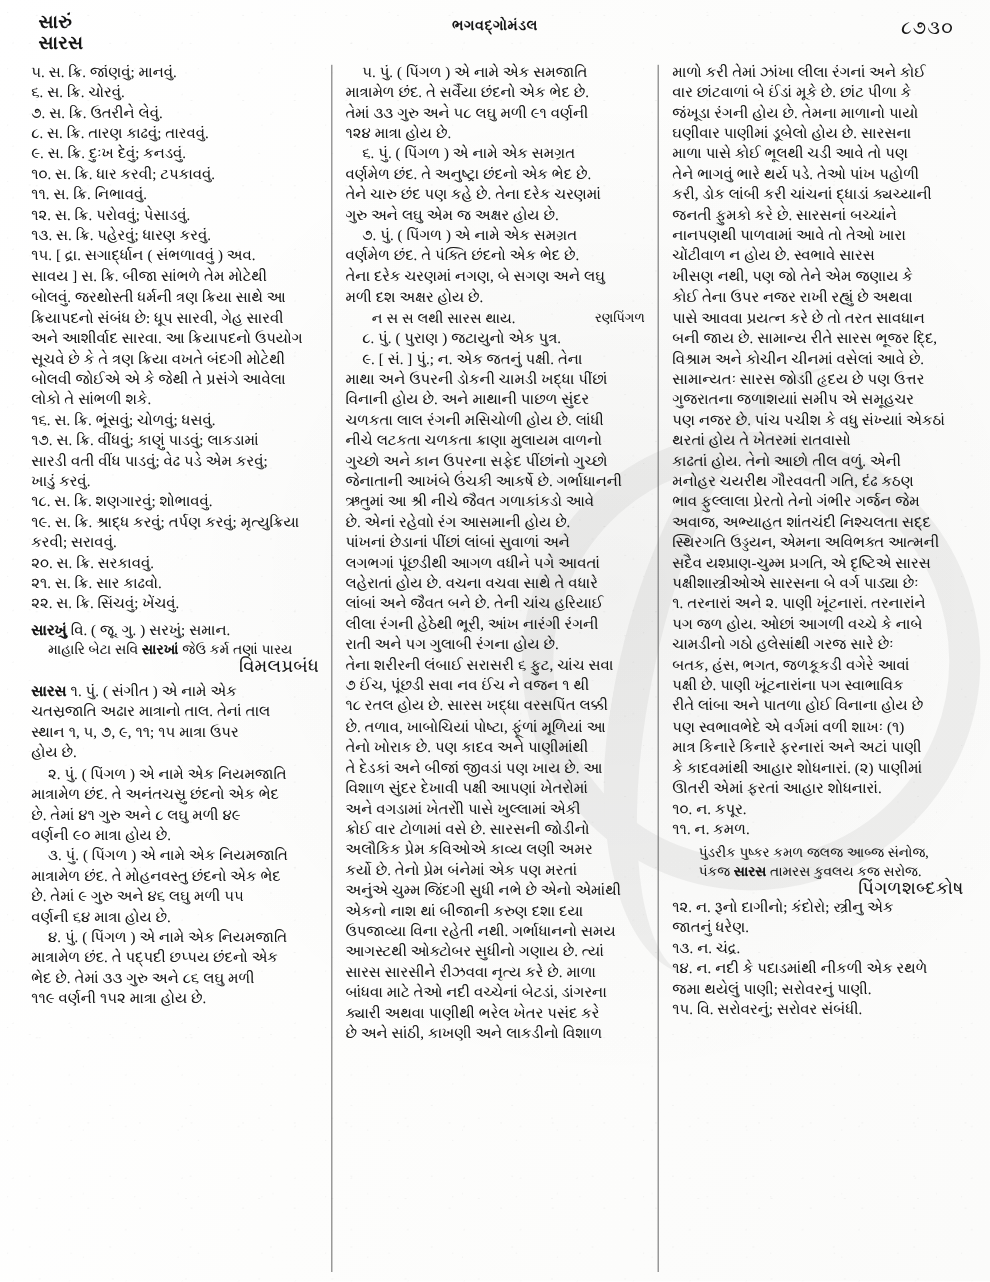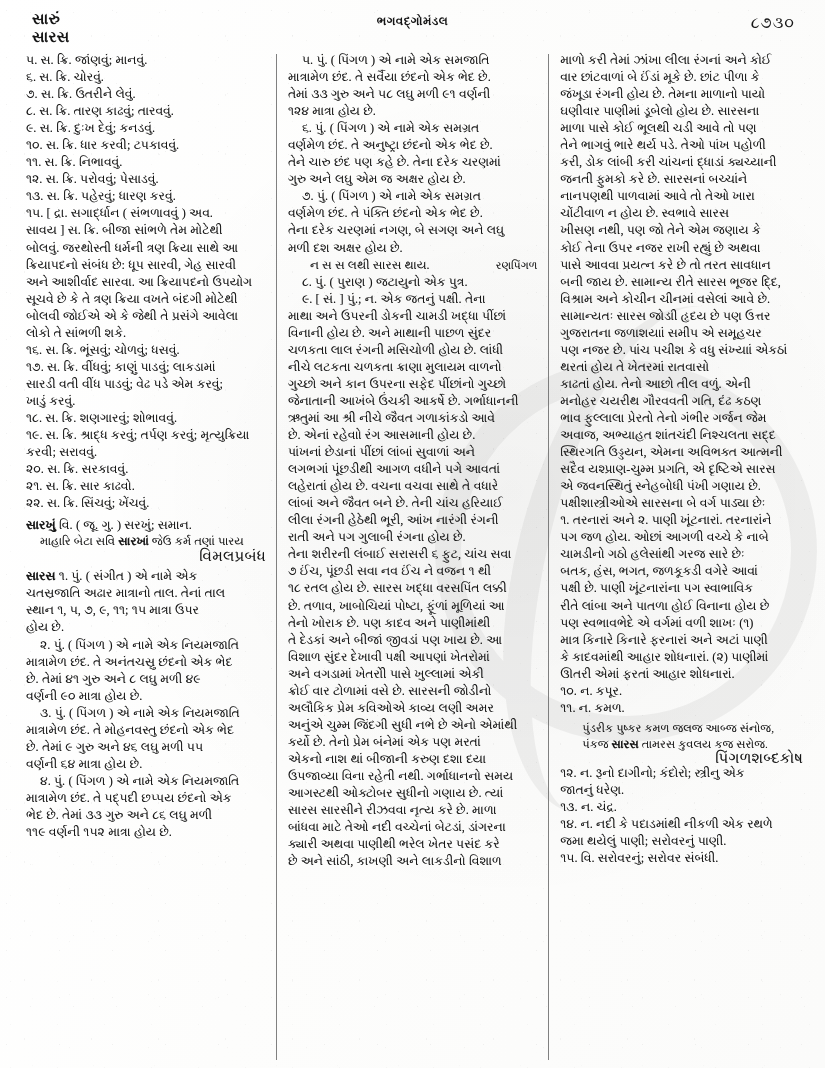--- a/index.html
+++ b/index.html
@@ -254,22 +254,22 @@
       <p class="cont">તેના શરીરની લંબાઈ સરાસરી ૬ ફુટ, ચાંચ સવા</p>
       <p class="cont">૭ ઈંચ, પૂંછડી સવા નવ ઈંચ ને વજન ૧ થી</p>
       <p class="cont">૧૮ રતલ હોય છે. સારસ ખદ્ધા વરસપિંત લક્કી</p>
       <p class="cont">છે. તળાવ, ખાબોચિયાં પોષ્ટા, ફૂંળાં મૂળિયાં આ</p>
       <p class="cont">તેનો ખોરાક છે. પણ કાદવ અને પાણીમાંથી</p>
       <p class="cont">તે દેડકાં અને બીજાં જીવડાં પણ ખાય છે. આ</p>
       <p class="cont">વિશાળ સુંદર દેખાવી પક્ષી આપણાં ખેતરોમાં</p>
       <p class="cont">અને વગડામાં ખેતરોી પાસે ખુલ્લામાં એકી</p>
       <p class="cont">ક્રોઈ વાર ટોળામાં વસે છે. સારસની જોડીનો</p>
       <p class="cont">અલૌકિક પ્રેમ કવિઓએ કાવ્ય લણી અમર</p>
+      <p class="cont">કર્યો છે. તેનો પ્રેમ બંનેમાં એક પણ મરતાં</p>
       <p class="cont">અનુંએ ચુમ્મ જિંદગી સુધી નભે છે એનો એમાંથી</p>
-      <p class="cont">કર્યો છે. તેનો પ્રેમ બંનેમાં એક પણ મરતાં</p>
       <p class="cont">એકનો નાશ થાં બીજાની કરુણ દશા દયા</p>
       <p class="cont">ઉપજાવ્યા વિના રહેતી નથી. ગર્ભાધાનનો સમય</p>
       <p class="cont">આગસ્ટથી ઓક્ટોબર સુધીનો ગણાય છે. ત્યાં</p>
       <p class="cont">સારસ સારસીને રીઝવવા નૃત્ય કરે છે. માળા</p>
       <p class="cont">બાંધવા માટે તેઓ નદી વચ્ચેનાં બેટડાં, ડાંગરના</p>
       <p class="cont">ક્યારી અથવા પાણીથી ભરેલ ખેતર પસંદ કરે</p>
       <p class="cont">છે અને સાંઠી, કાખણી અને લાકડીનો વિશાળ</p>
       <p class="cont"></p>
       <p class="cont"></p>
     </div>
@@ -295,21 +295,20 @@
       <p class="cont">સામાન્યતઃ સારસ જોડાી હૃદય છે પણ ઉત્તર</p>
       <p class="cont">ગુજરાતના જળાશયાાં સમીપ એ સમૂહચર</p>
       <p class="cont">પણ નજર છે. પાંચ પચીશ કે વધુ સંખ્યાાં એકઠાં</p>
       <p class="cont">થરતાં હોય તે ખેતરમાં રાતવાસો</p>
       <p class="cont">કાઢતાં હોય. તેનો આછો તીલ વળું. એની</p>
       <p class="cont">મનોહર ચયરીથ ગૌરવવતી ગતિ, દંઢ કઠણ</p>
       <p class="cont">ભાવ ફુલ્લાલા પ્રેરતો તેનો ગંભીર ગર્જન જેમ</p>
       <p class="cont">અવાજ, અભ્યાહત શાંતચંદી નિશ્ચલતા સદ્દ</p>
       <p class="cont">સ્થિરગતિ ઉડ્ડયન, એમના અવિભક્ત આત્મની</p>
       <p class="cont">સદૈવ યશ્પ્રાણ-ચુમ્મ પ્રગતિ, એ દૃષ્ટિએ સારસ</p>
-      <p class="cont">એ જવનસ્થિતું સ્નેહબોધી પંખી ગણાય છે.</p>
       <p class="cont">પક્ષીશાસ્ત્રીઓએ સારસના બે વર્ગ પાડ્યા છેઃ</p>
       <p class="cont">૧. તરનારાં અને ૨. પાણી ખૂંટનારાં. તરનારાંને</p>
       <p class="cont">પગ જળ હોય. ઓછાં આગળી વચ્ચે કે નાબે</p>
       <p class="cont">ચામડીનો ગઠો હલેસાંથી ગરજ સારે છેઃ</p>
       <p class="cont">બતક, હંસ, ભગત, જળકૂકડી વગેરે આવાં</p>
       <p class="cont">પક્ષી છે. પાણી ખૂંટનારાંના પગ સ્વાભાવિક</p>
       <p class="cont">રીતે લાંબા અને પાતળા હોઈ વિનાના હોય છે</p>
       <p class="cont">પણ સ્વભાવભેદે એ વર્ગમાં વળી શાખઃ (૧)</p>
       <p class="cont">માત્ર કિનારે કિનારે ફરનારાં અને અટાં પાણી</p>
       <p class="cont">કે કાદવમાંથી આહાર શોધનારાં. (૨) પાણીમાં</p>

